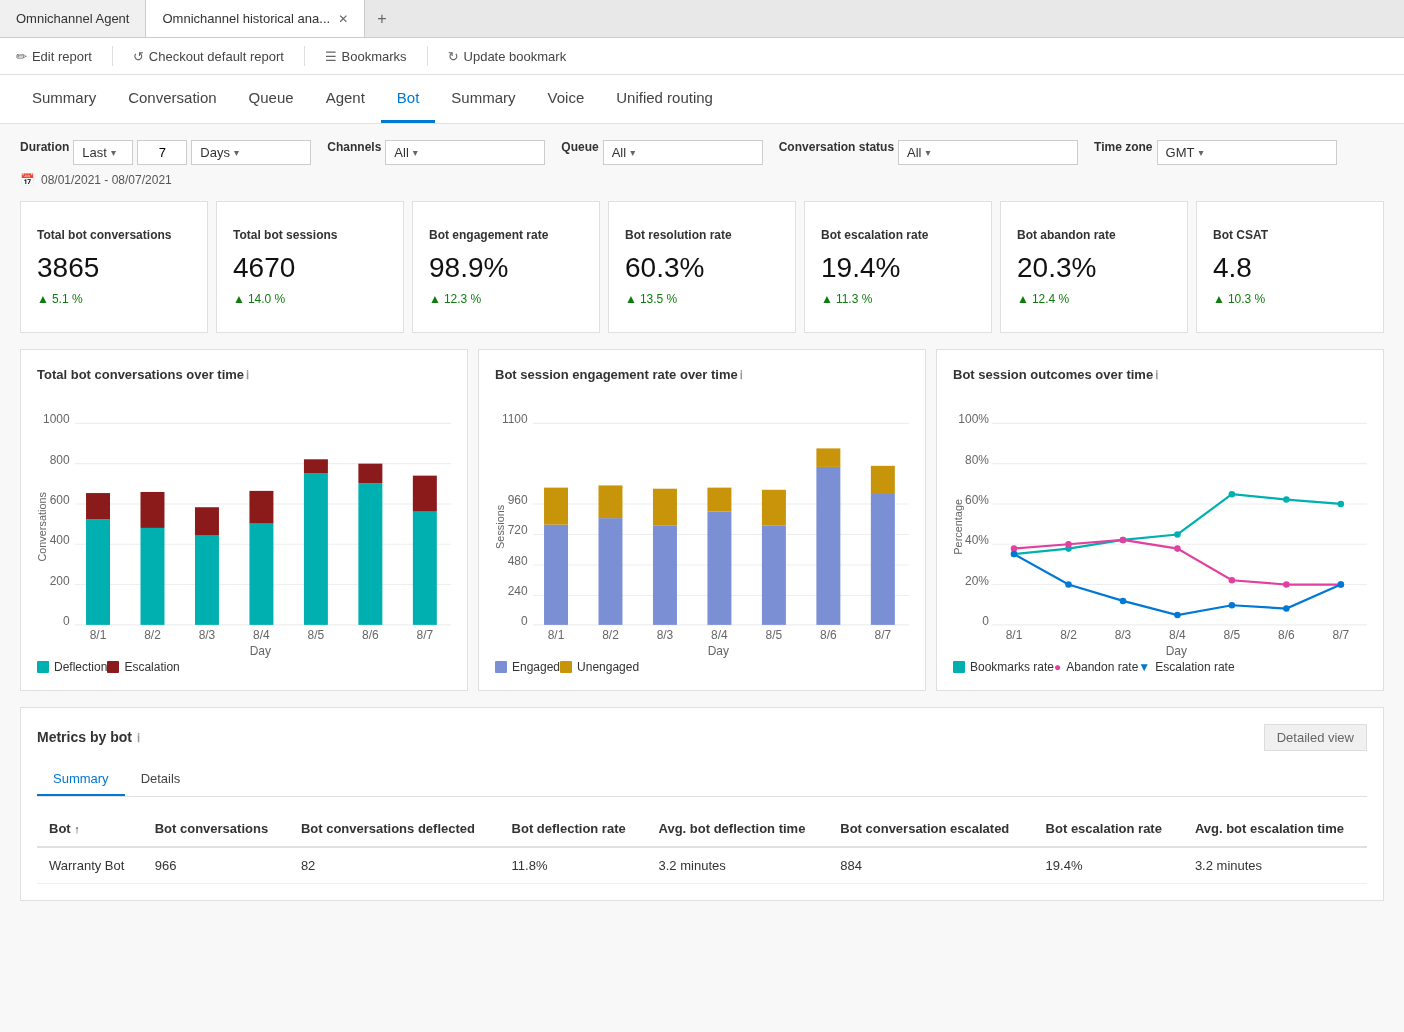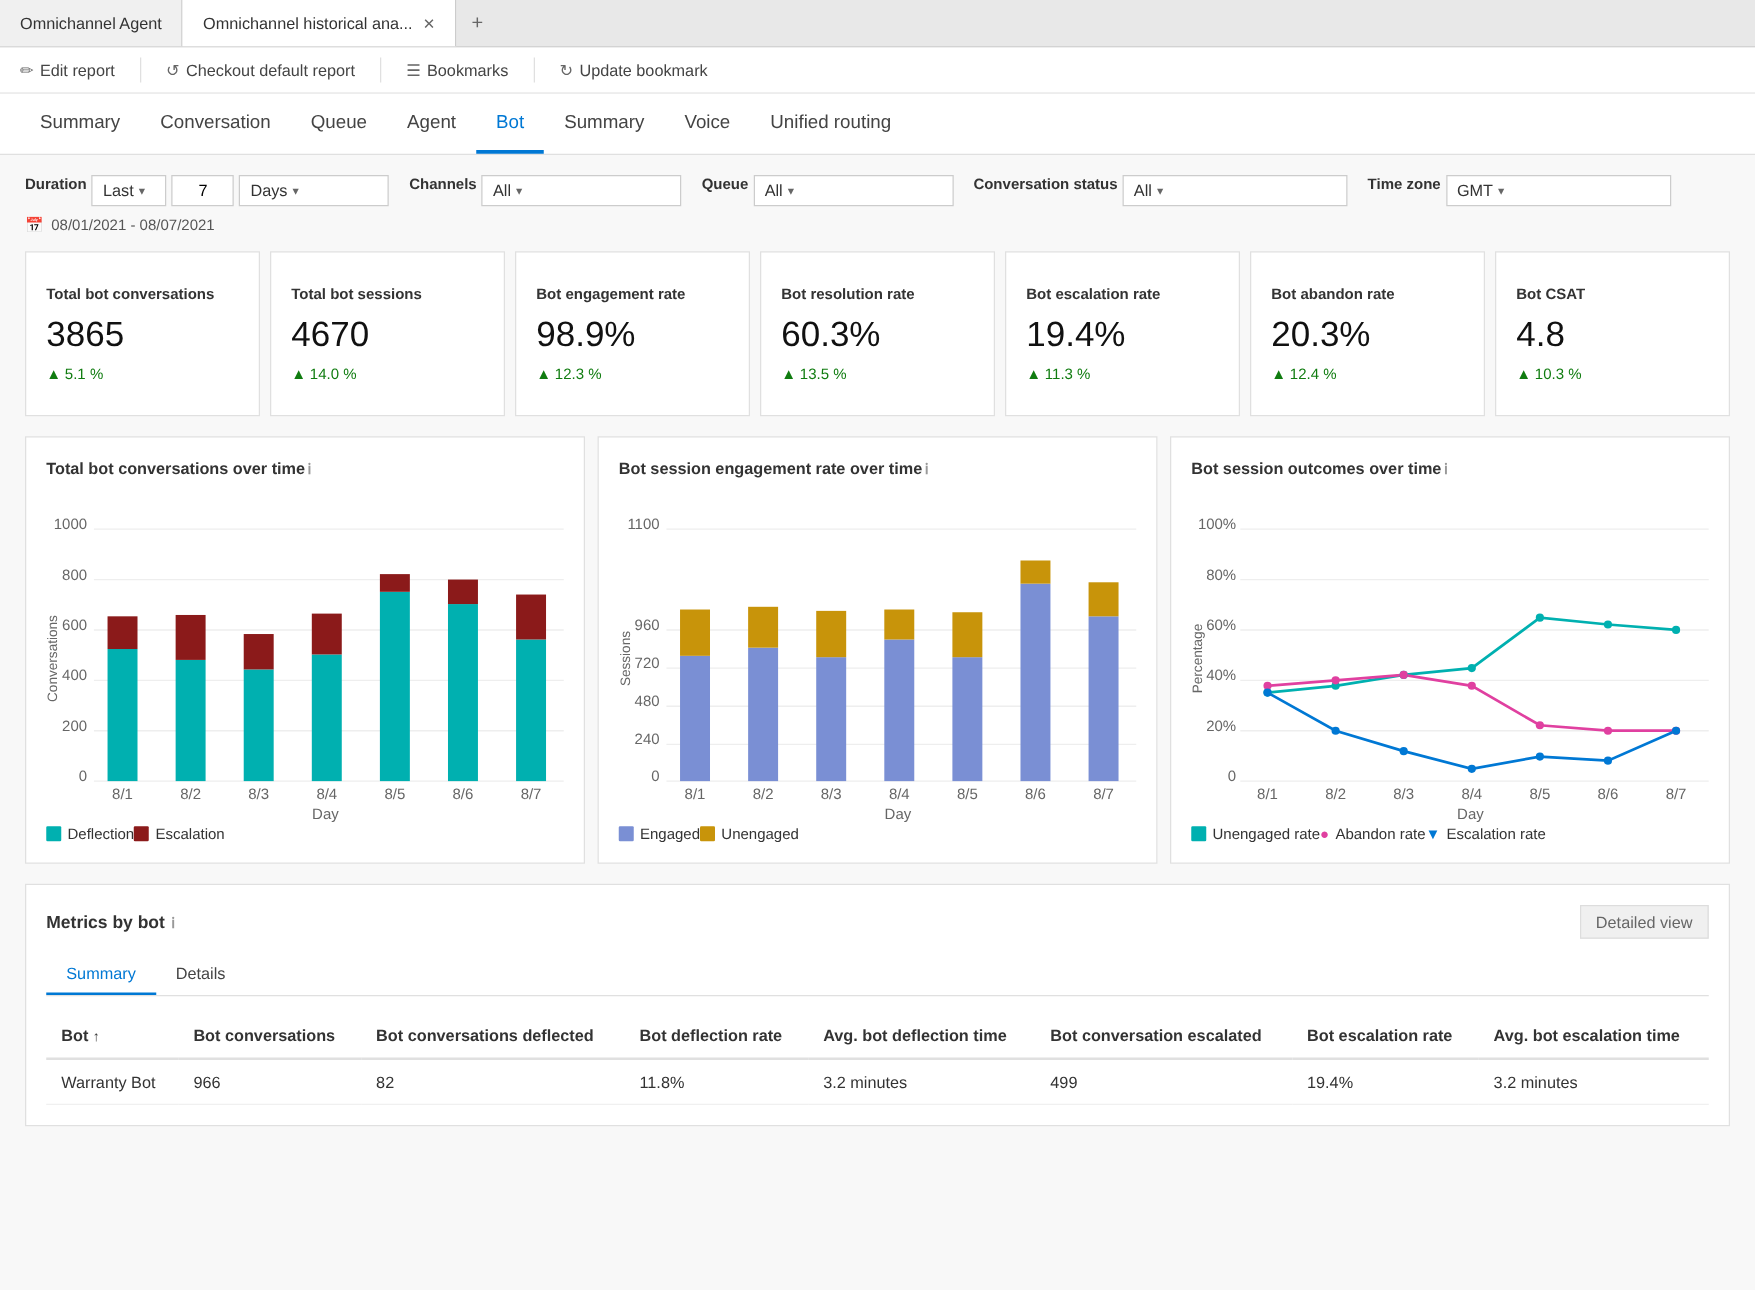--- a/index.html
+++ b/index.html
@@ -429,21 +429,21 @@
           <text x="206" y="213" font-size="11" fill="#666" text-anchor="middle">8/4</text>
           <text x="256" y="213" font-size="11" fill="#666" text-anchor="middle">8/5</text>
           <text x="306" y="213" font-size="11" fill="#666" text-anchor="middle">8/6</text>
           <text x="356" y="213" font-size="11" fill="#666" text-anchor="middle">8/7</text>
           <text x="205" y="228" font-size="11" fill="#666" text-anchor="middle">Day</text>
         </svg>
       </div>
       <div class="chart-legend" style="flex-wrap:wrap;">
         <div class="legend-item">
           <div class="legend-dot" style="background:#00b0b0;"></div>
-          <span>Unengaged rate</span>
+          <span>Bookmarks rate</span>
         </div>
         <div class="legend-item">
           <span style="color:#e040a0;font-size:12px;">●</span>
           <span>Abandon rate</span>
         </div>
         <div class="legend-item">
           <span style="color:#0078d4;font-size:12px;">▼</span>
           <span>Escalation rate</span>
         </div>
       </div>
@@ -497,21 +497,21 @@
           </th>
         </tr>
       </thead>
       <tbody>
         <tr>
           <td>Warranty Bot</td>
           <td>966</td>
           <td>82</td>
           <td>11.8%</td>
           <td>3.2 minutes</td>
-          <td>499</td>
+          <td>884</td>
           <td>19.4%</td>
           <td>3.2 minutes</td>
         </tr>
       </tbody>
     </table>
   </div>
 
 </div>
 
 </body></html>

